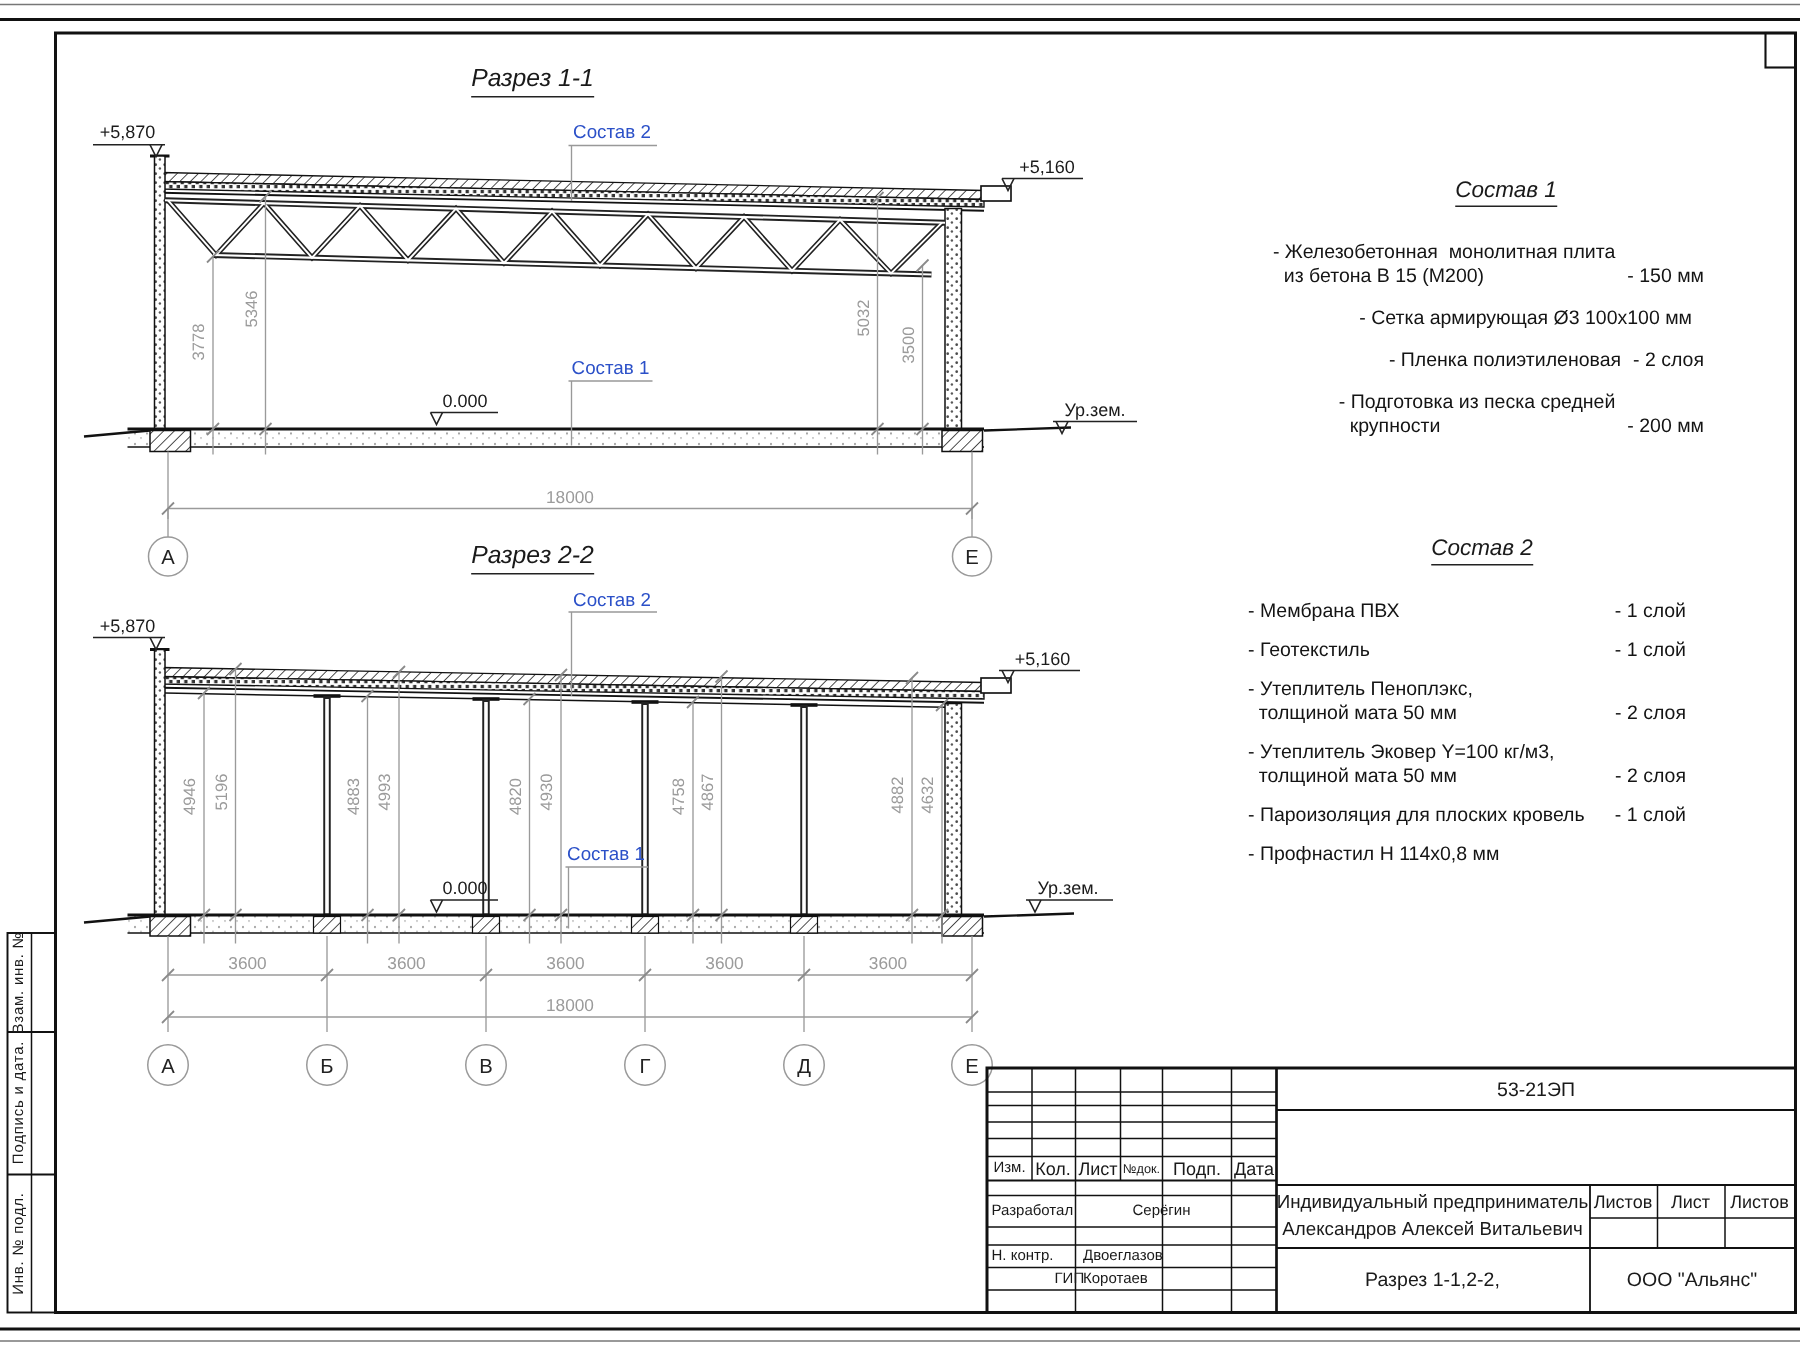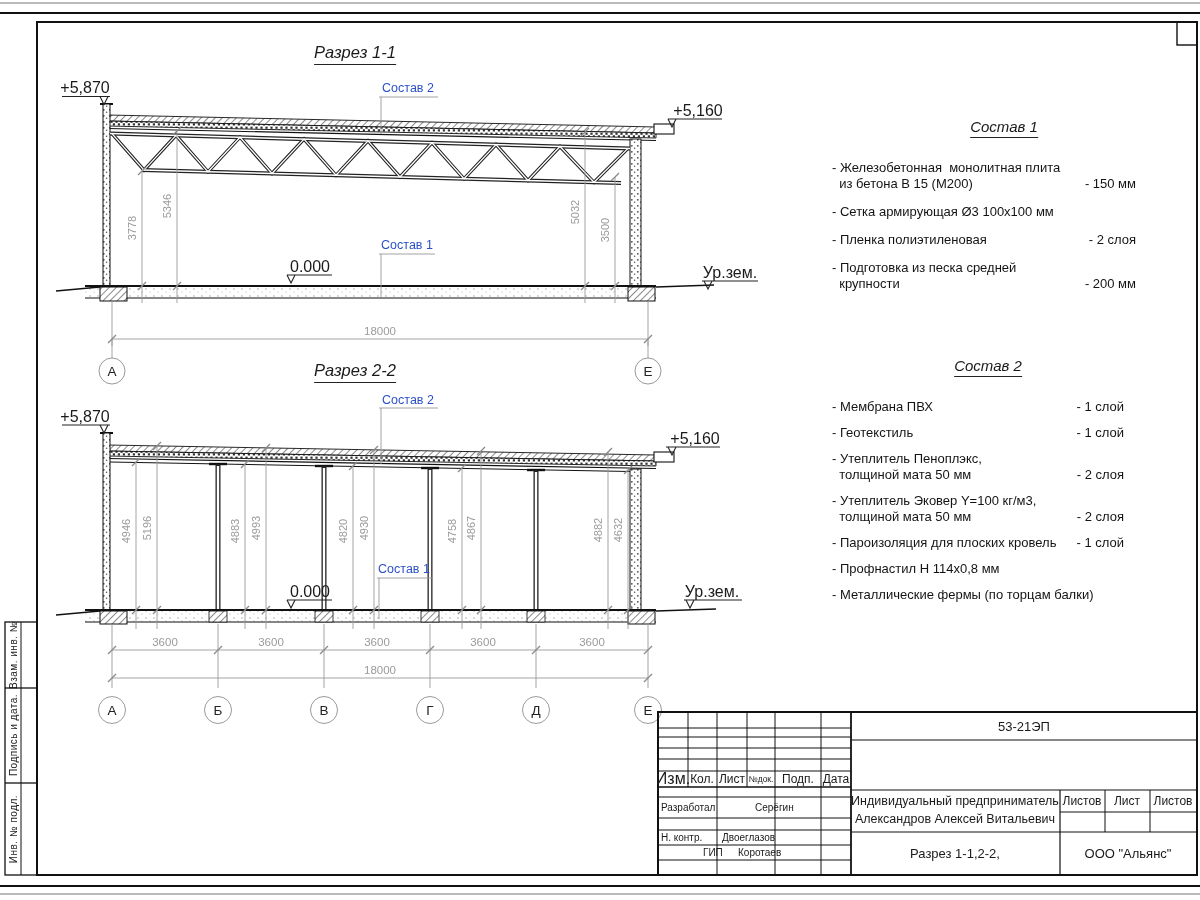--- a/index.html
+++ b/index.html
@@ -3,26 +3,26 @@
 <meta charset="utf-8">
 <style>
   html,body{margin:0;padding:0;background:#fff;}
   #sheet{position:relative;width:1200px;height:900px;background:#fff;overflow:hidden;
          font-family:"Liberation Sans",sans-serif;color:#1a1a1a;}
   #linework{position:absolute;left:0;top:0;z-index:0;}
   .txt{position:absolute;z-index:2;white-space:nowrap;}
   .ctr{transform:translate(-50%,-50%);}
   .ul{border-bottom:1.2px solid #222;padding-bottom:2px;}
   .blue{color:#2b50c8;}
-  .mark{font-size:16px;color:#1b1b1b;}
+  .mark{font-size:12px;color:#1b1b1b;}
   .sec-title{font-size:16.5px;font-style:italic;}
   .comp-head{font-size:15px;font-style:italic;}
   .list{position:absolute;z-index:2;font-size:13px;line-height:16px;color:#141414;}
   .li{display:flex;justify-content:space-between;align-items:flex-end;}
-  .s1 .li{margin-bottom:12px;}
+  .s1 .li{margin-bottom:12px;justify-content:flex-end;}
   .s2 .li{margin-bottom:10px;}
   .nm{white-space:pre-wrap;}
   .qt{white-space:nowrap;padding-left:8px;}
   .tb{font-size:13px;}
   .tb-sm{font-size:10px;}
   .tb-xs{font-size:8.5px;}
   .pre{white-space:pre-line;text-align:center;}
   .rot{transform:translate(-50%,-50%) rotate(-90deg);font-size:10px;letter-spacing:.5px;}
 </style>
 </head>
@@ -377,39 +377,35 @@
         <div class="qt">- 2 слоя</div>
       </div>
   <div class="li">
         <div class="nm">- Пароизоляция для плоских кровель</div>
         <div class="qt">- 1 слой</div>
       </div>
   <div class="li">
         <div class="nm">- Профнастил Н 114х0,8 мм</div>
         <div class="qt"></div>
       </div>
-  <div class="li">
-        <div class="nm">- Металлические фермы (по торцам балки)</div>
-        <div class="qt"></div>
-      </div>
 </div>
 
 <div class="txt ctr tb" style="left:1024px;top:726px;">53-21ЭП</div>
-<div class="txt ctr" style="left:673px;top:779px;font-size:16px;">Изм.</div>
+<div class="txt ctr" style="left:673px;top:779px;font-size:10px;">Изм.</div>
 <div class="txt ctr" style="left:702px;top:779px;font-size:12px;">Кол.</div>
 <div class="txt ctr" style="left:732px;top:779px;font-size:12px;">Лист</div>
 <div class="txt ctr tb-xs" style="left:761px;top:779px;">№док.</div>
 <div class="txt ctr" style="left:798px;top:779px;font-size:12px;">Подп.</div>
 <div class="txt ctr" style="left:836px;top:779px;font-size:12px;">Дата</div>
 <div class="txt tb-sm" style="left:661px;top:802px;">Разработал</div>
 <div class="txt tb-sm" style="left:722px;top:802px;margin-left:33px;">Серёгин</div>
 <div class="txt tb-sm" style="left:661px;top:832px;">Н. контр.</div>
 <div class="txt tb-sm" style="left:722px;top:832px;">Двоеглазов</div>
 <div class="txt tb-sm" style="left:661px;top:847px;padding-left:42px;">ГИП</div>
-<div class="txt tb-sm" style="left:722px;top:847px;margin-left:16px;">Коротаев</div>
+<div class="txt tb-sm" style="left:722px;top:847px;">Коротаев</div>
 <div class="txt ctr pre" style="left:955px;top:810px;font-size:12.5px;line-height:18px;">Индивидуальный предприниматель
 Александров Алексей Витальевич</div>
 <div class="txt ctr" style="left:1082px;top:801px;font-size:12px;">Листов</div>
 <div class="txt ctr" style="left:1127px;top:801px;font-size:12px;">Лист</div>
 <div class="txt ctr" style="left:1173px;top:801px;font-size:12px;">Листов</div>
 <div class="txt ctr tb" style="left:955px;top:853px;">Разрез 1-1,2-2,</div>
 <div class="txt ctr tb" style="left:1128px;top:853px;">ООО "Альянс"</div>
 
 <div class="txt rot" style="left:13px;top:655px;">Взам. инв. №</div>
 <div class="txt rot" style="left:13px;top:735px;">Подпись и дата.</div>

